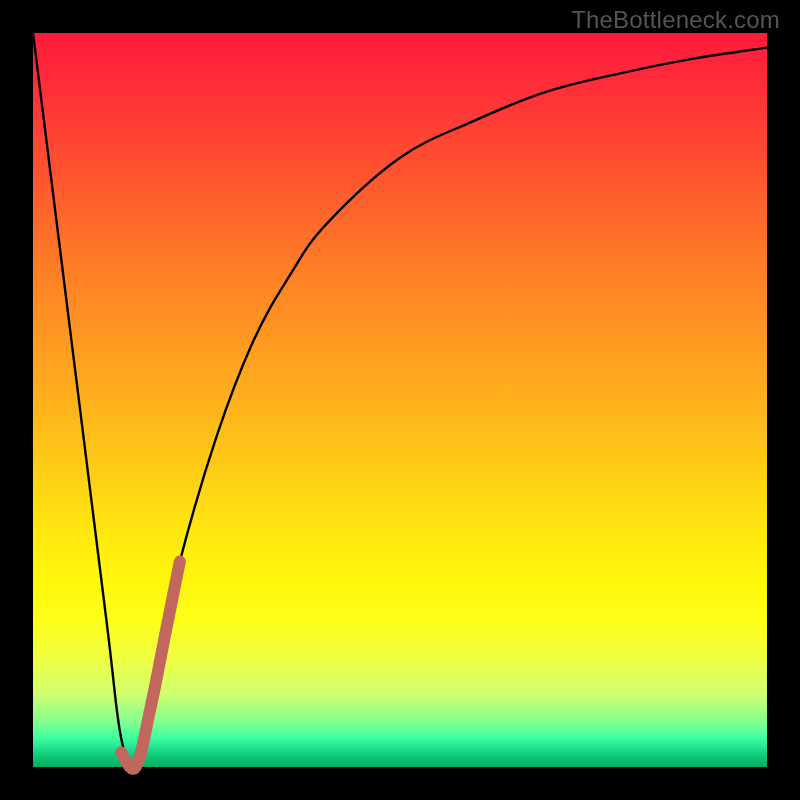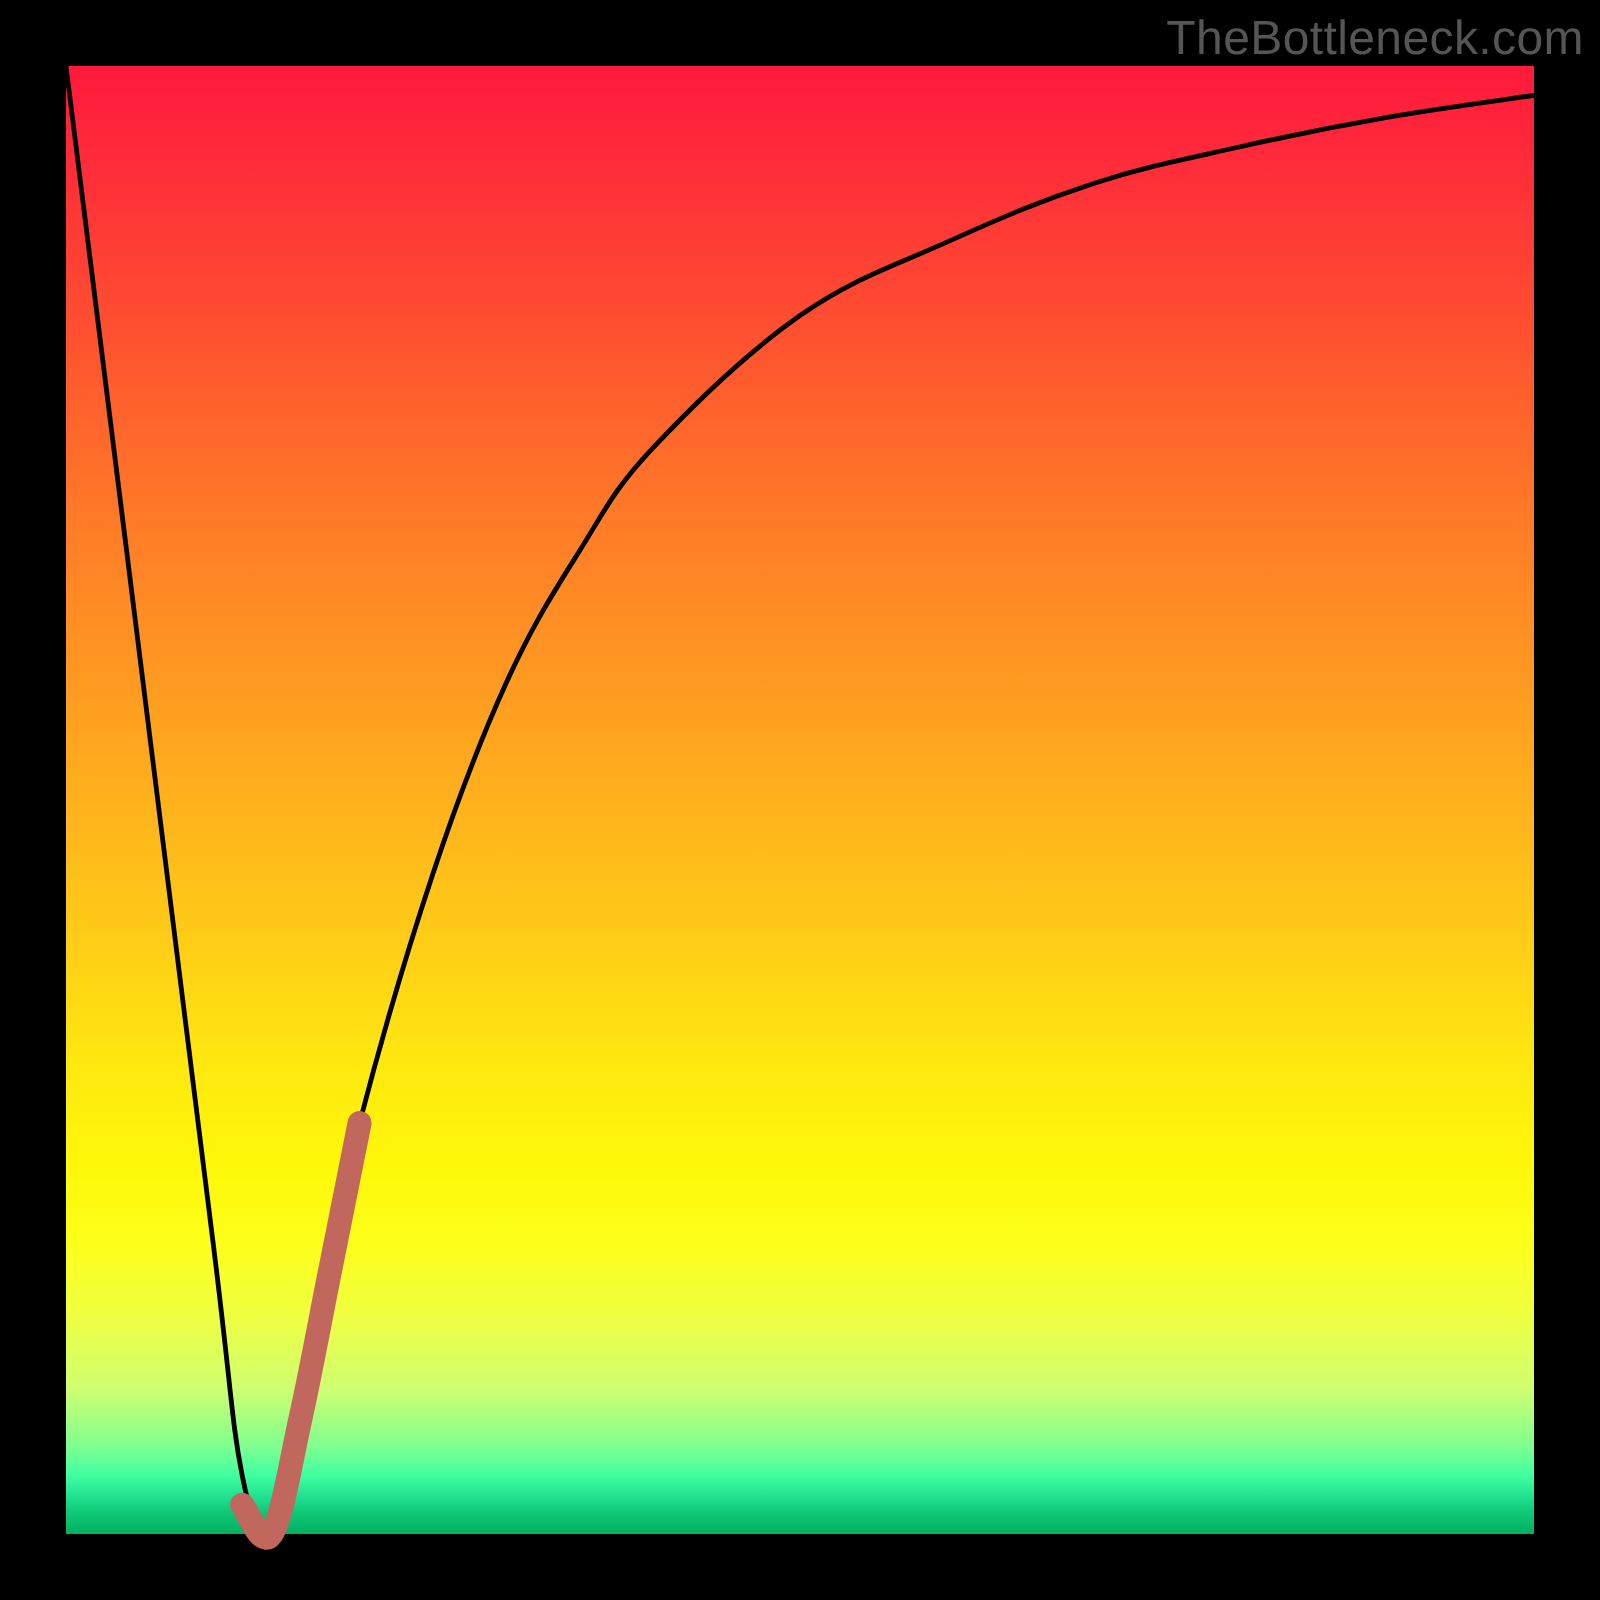--- a/index.html
+++ b/index.html
@@ -39,21 +39,21 @@
       #80ff90 94%,
       #40ffa0 96%,
       #20e090 97.5%,
       #10c878 98.5%,
       #00b060 100%
     );
   }
   .watermark {
     position: absolute;
     top: 6px;
-    right: 8px;
+    right: 20px;
     color: #555;
     font-size: 24px;
     font-weight: 500;
     letter-spacing: 0.2px;
   }
   svg.curves {
     position: absolute;
     top: 33px;
     left: 33px;
     width: 734px;

